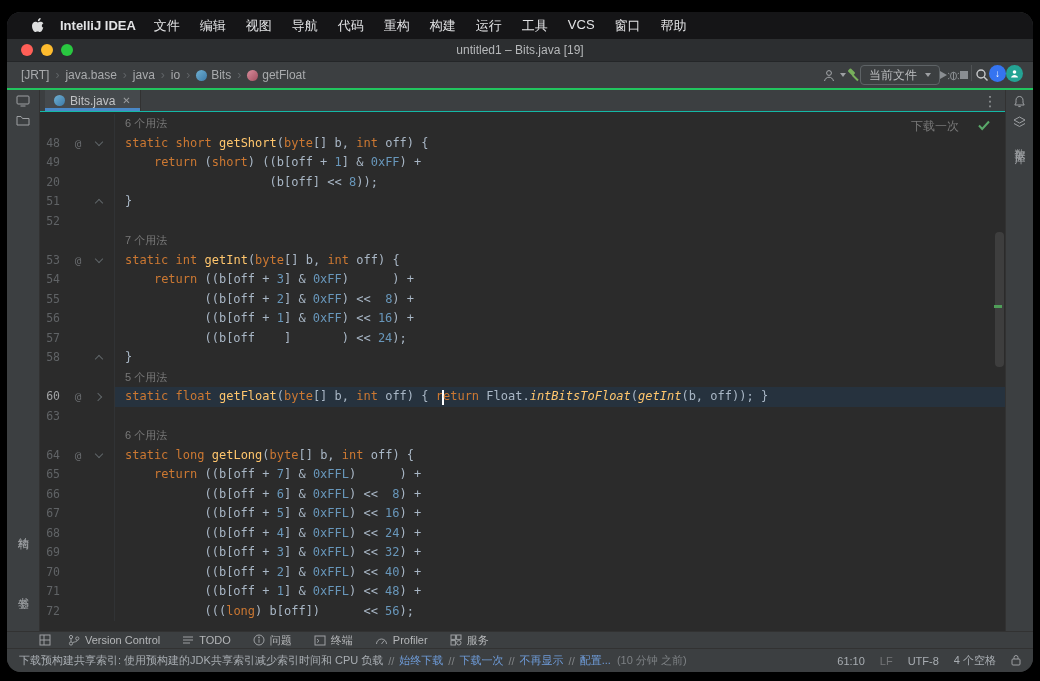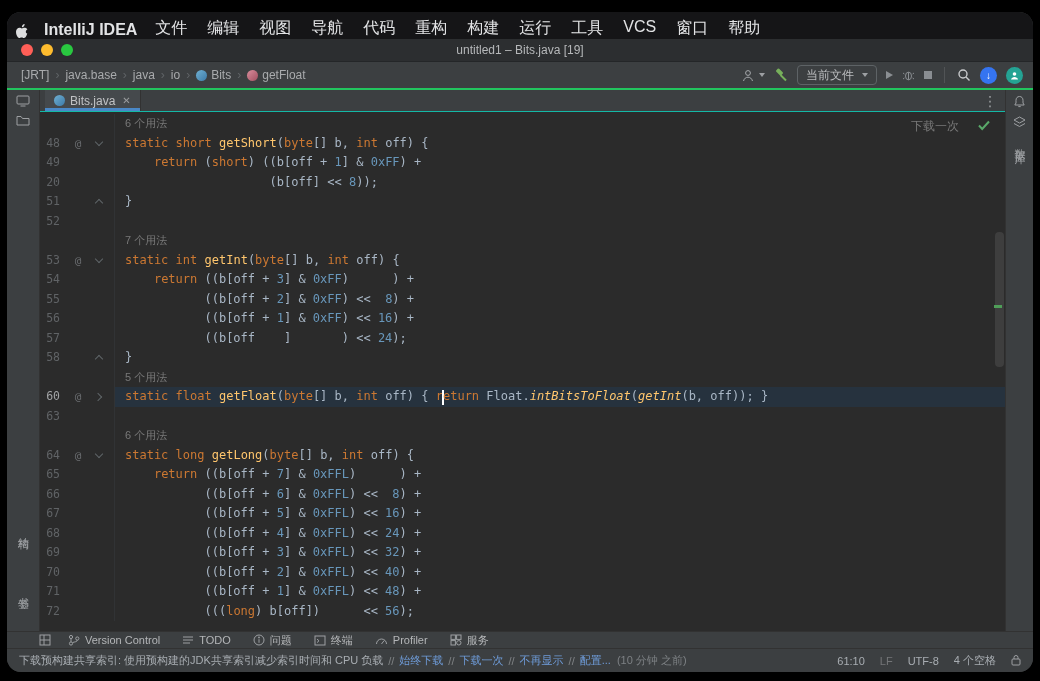--- a/index.html
+++ b/index.html
@@ -2,43 +2,43 @@
 <html><head>
 <meta charset="utf-8">
 <style>
   *{margin:0;padding:0;box-sizing:border-box}
   html,body{width:1040px;height:681px;background:#000;overflow:hidden;
     font-family:"Liberation Sans",sans-serif}
   .display{position:absolute;left:7px;top:12px;width:1026px;height:660px;border-radius:14px;
     overflow:hidden;background:#3C3F41;display:flex;flex-direction:column}
 
   
-  .menubar{height:27px;background:#151517;display:flex;align-items:flex-end;padding:0 0;
-    color:#E2E3E5;font-size:16px;flex:0 0 auto}
+  .menubar{height:27px;background:#151517;display:flex;align-items:center;padding:0 16px;
+    color:#E2E3E5;font-size:13px;flex:0 0 auto}
   .menubar .apple{display:flex;align-items:center;margin:0 6px 0 8px}
   .menubar .appname{font-weight:bold;margin:0 8px 0 10px}
   .mi{padding:0 10px;cursor:default}
 
   
   .titlebar{height:23px;background:#2C2E30;border-bottom:1px solid #242628;position:relative;
     display:flex;align-items:center;justify-content:center;color:#B6B8BA;font-size:12px;flex:0 0 auto}
   .lights{position:absolute;left:14px;top:0;height:100%;display:flex;align-items:center;gap:8px}
   .light{width:12px;height:12px;border-radius:50%}
   .l-red{background:#FF5F57}.l-yel{background:#FEBC2E}.l-grn{background:#29C840}
 
   
   .navbar{height:28px;background:#3C3F41;border-bottom:2px solid #22c55e;display:flex;
     align-items:center;padding:0 10px 0 14px;font-size:12px;color:#A9ABAD;flex:0 0 auto}
   .bc{display:flex;align-items:center;gap:6px}
   .crumb{display:flex;align-items:center;gap:4px;cursor:default}
   .bsep{color:#5F6366;font-size:12px}
   .ci{width:11px;height:11px;border-radius:50%;display:inline-block;flex:0 0 auto}
   .class-icon{background:linear-gradient(135deg,#6FB0D2,#3D7AA8)}
   .method-icon{background:linear-gradient(135deg,#D98D9C,#A14F60)}
-  .nav-right{margin-left:auto;display:flex;align-items:center;gap:9px}
+  .nav-right{margin-left:auto;display:flex;}
   .nicon{display:flex;align-items:center;gap:2px}
   .dd{width:0;height:0;border-left:3.5px solid transparent;border-right:3.5px solid transparent;
     border-top:4px solid #9DA0A3;display:inline-block;margin-left:2px}
   .combo{height:20px;border:1px solid #5E6366;border-radius:4px;display:flex;align-items:center;
     gap:6px;padding:0 8px;color:#BBBDBF}
   .play{width:0;height:0;border-top:4.5px solid transparent;border-bottom:4.5px solid transparent;
     border-left:7px solid #8A8E92;display:inline-block}
   .stopsq{width:8px;height:8px;background:#8A8E92;display:inline-block}
   .vsep{width:1px;height:16px;background:#515456;display:inline-block;margin:0 3px}
   .circ{width:17px;height:17px;border-radius:50%;display:flex;align-items:center;

